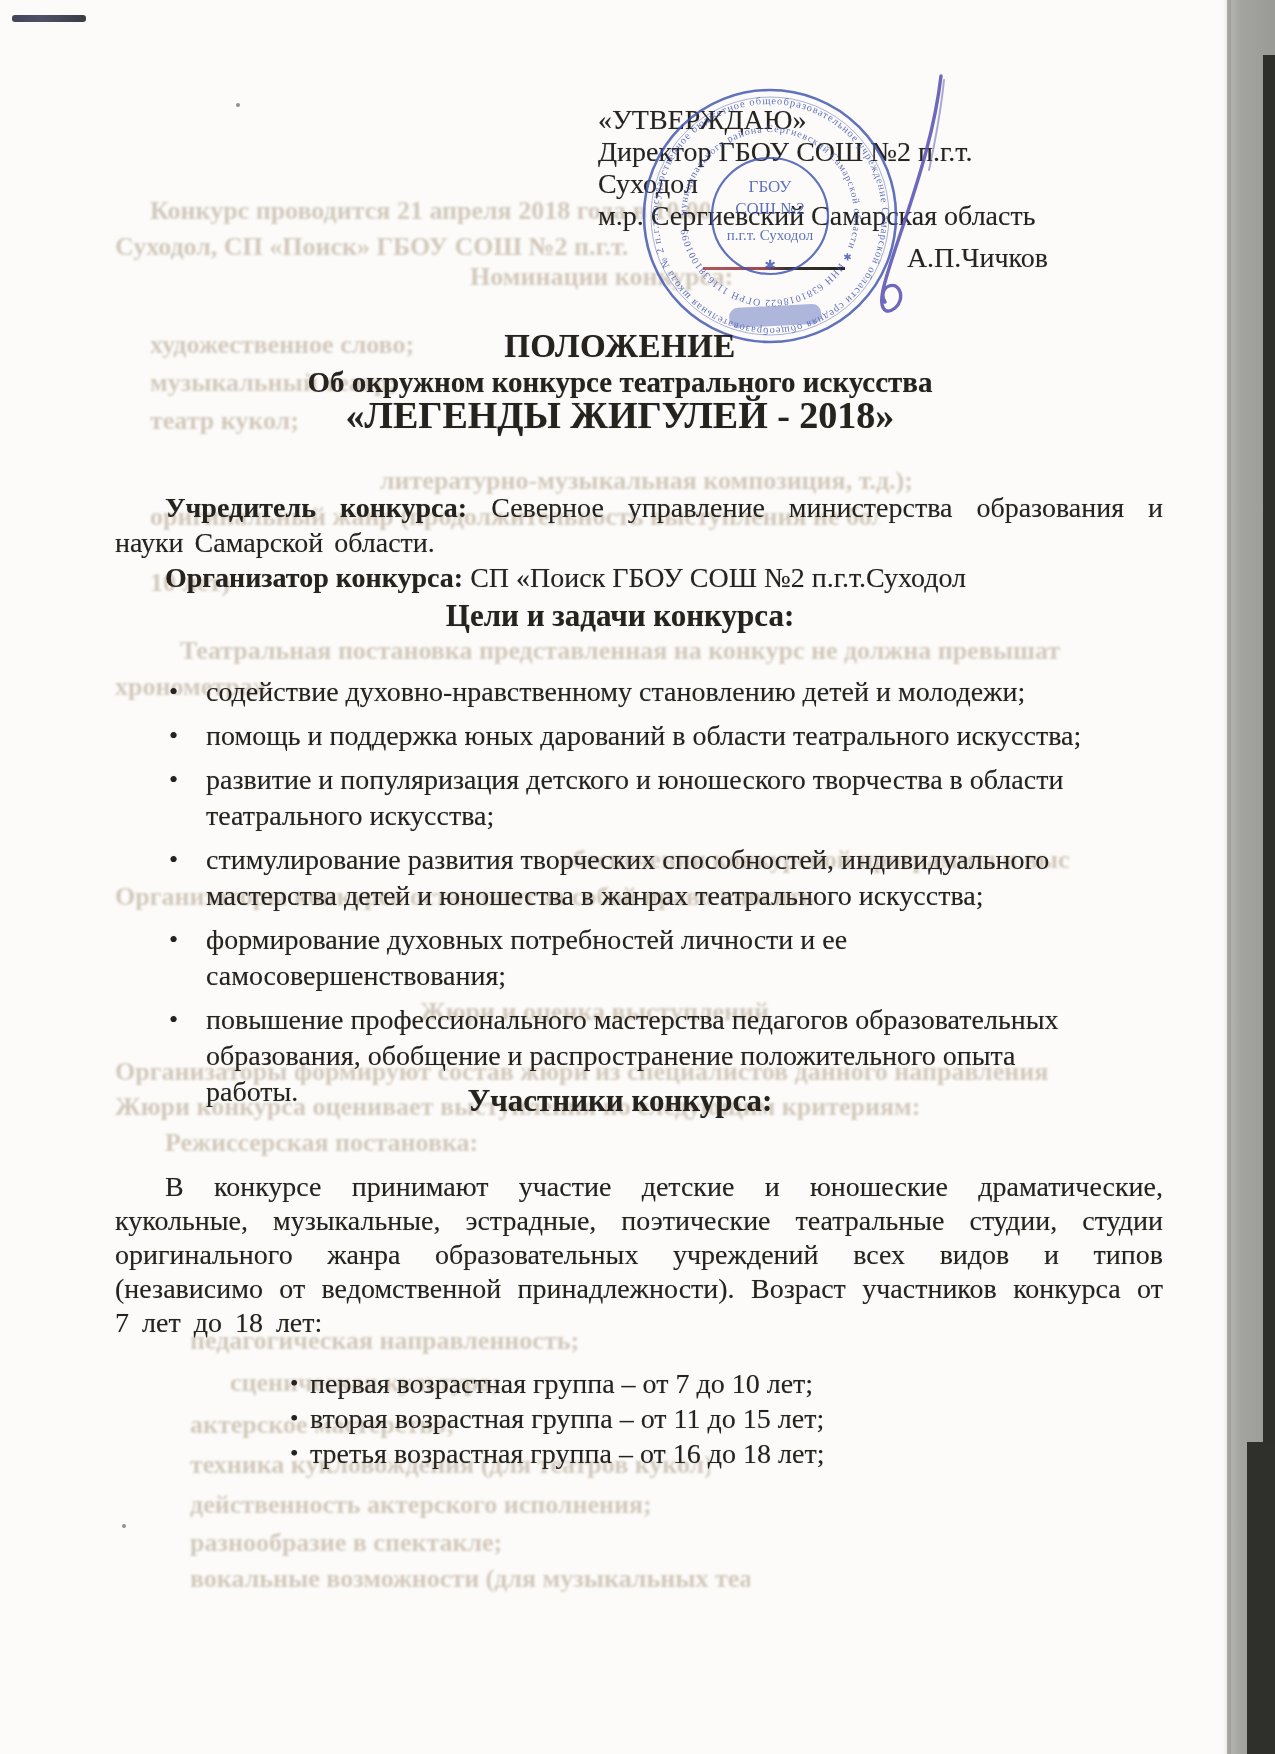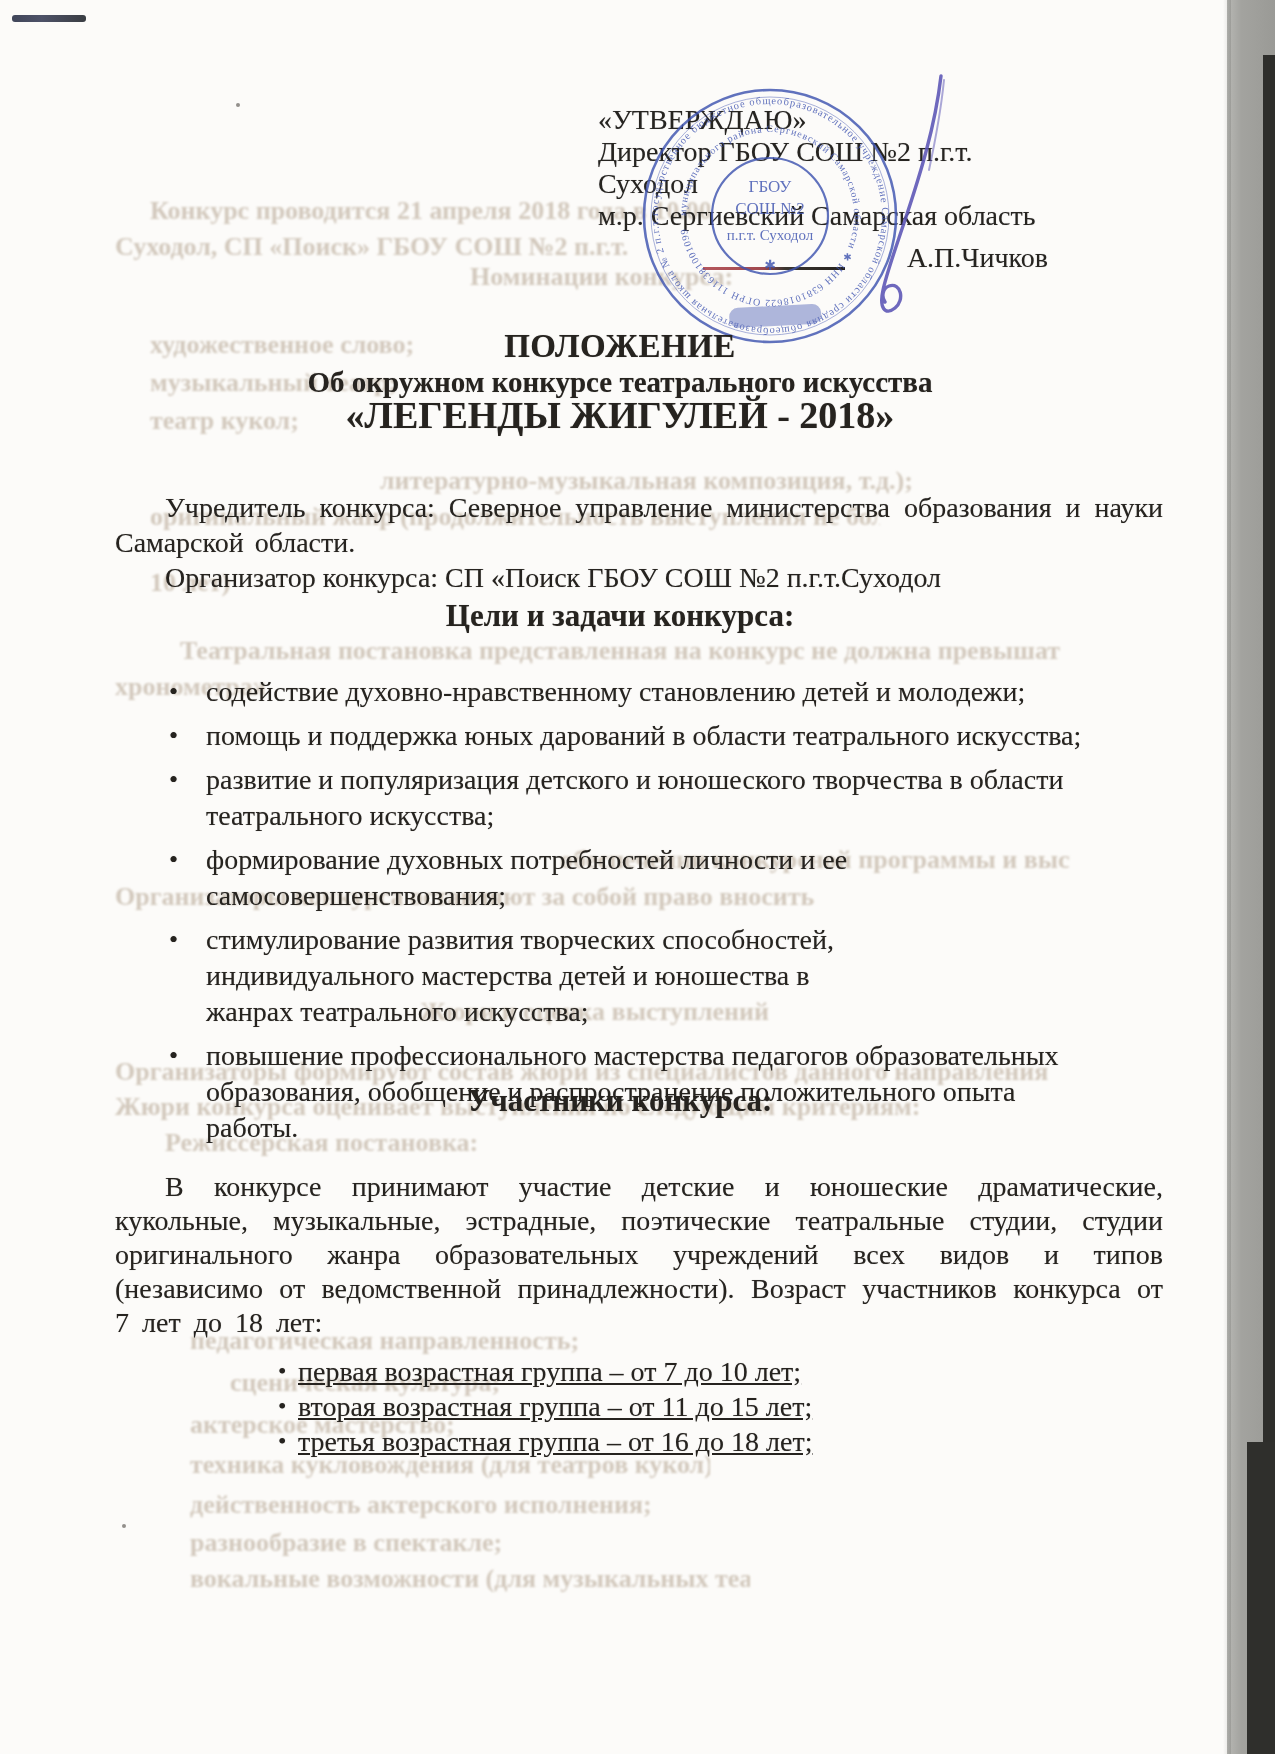--- a/index.html
+++ b/index.html
@@ -30,43 +30,43 @@
   .sig-row{display:flex;justify-content:flex-end;align-items:flex-end;padding-right:10px;margin-top:10px;}
   .sig-line{width:142px;height:3px;margin:0 62px 4px 0;
     background:linear-gradient(90deg,#b5575d 0,#a0484e 60px,#3a3530 82px,#26221e 100%);}
   
   .stamp{position:absolute;left:634px;top:80px;width:272px;height:272px;
     filter:blur(.4px);opacity:.82;}
   .signature{position:absolute;left:845px;top:70px;width:140px;height:280px;opacity:.92;}
   
   .doc-text{position:absolute;left:115px;width:1048px;font-size:28px;line-height:35px;
     text-shadow:0 0 1px rgba(0,0,0,.28);}
-  .bold{font-weight:normal;}
+  .bold{font-weight:bold;}
   .h-main{position:absolute;left:0;top:328px;width:1240px;text-align:center;
     font-size:33px;font-weight:bold;letter-spacing:.5px;line-height:36px;
     text-shadow:0 0 1px rgba(0,0,0,.3);}
   .h-sub{position:absolute;left:0;top:366px;width:1240px;text-align:center;
     font-size:29px;font-weight:bold;line-height:33px;text-shadow:0 0 1px rgba(0,0,0,.3);}
   .h-sub2{position:absolute;left:0;top:399px;width:1240px;text-align:center;
     font-size:38px;font-weight:bold;line-height:33px;text-shadow:0 0 1px rgba(0,0,0,.3);}
   .h-section{position:absolute;left:0;width:1240px;text-align:center;
     font-size:31px;font-weight:bold;text-shadow:0 0 1px rgba(0,0,0,.3);}
   #founder{top:462px;text-align:justify;text-indent:50px;word-spacing:4px;}
   #organizer{top:532px;text-indent:50px;}
   #goals-heading{top:598px;}
   #goals-list{position:absolute;left:115px;top:666px;margin:0;padding:0;list-style:none;
     font-size:28px;line-height:36px;text-shadow:0 0 1px rgba(0,0,0,.28);}
   #goals-list li{position:relative;padding-left:83px;width:917px;margin:8px;}
   #goals-list li::before{content:"•";position:absolute;left:46px;top:0;font-size:26px;}
   #goals-list li:nth-child(5){width:660px;}
   #goals-list li:nth-child(6){width:860px;}
   #participants-heading{top:1083px;}
   #participants-para{top:1142px;text-align:justify;text-indent:50px;word-spacing:6px;line-height:34px;}
-  #age-list{position:absolute;left:278px;top:1354px;margin:0;padding:0;list-style:none;
-    font-size:28px;line-height:35px;text-shadow:0 0 1px rgba(0,0,0,.28);text-decoration:underline;}
+  #age-list{position:absolute;left:278px;top:1354px;margin:12px;padding:0;list-style:none;
+    font-size:28px;line-height:35px;text-shadow:0 0 1px rgba(0,0,0,.28);}
   #age-list li{position:relative;padding-left:20px;}
   #age-list li::before{content:"•";position:absolute;left:0;top:0;font-size:24px;}
   .speck{position:absolute;width:4px;height:4px;border-radius:50%;background:rgba(60,55,50,.55);}
 </style>
 </head>
 <body>
 
 <div class="scan-band"></div>
 <div class="scan-band-shadow"></div>
 <div class="scan-stripe"></div>
@@ -147,22 +147,22 @@
 <div class="h-sub2">«ЛЕГЕНДЫ ЖИГУЛЕЙ - 2018»</div>
 
 <p class="doc-text" id="founder"><b class="bold">Учредитель конкурса:</b><span> Северное управление министерства образования и науки Самарской области.</span></p>
 <p class="doc-text" id="organizer"><b class="bold">Организатор конкурса:</b><span> СП «Поиск ГБОУ СОШ №2 п.г.т.Суходол</span></p>
 
 <div class="h-section" id="goals-heading">Цели и задачи конкурса:</div>
 <ul id="goals-list">
     <li>содействие духовно-нравственному становлению детей и молодежи;</li>
     <li>помощь и поддержка юных дарований в области театрального  искусства;</li>
     <li>развитие и популяризация детского и юношеского творчества в области театрального искусства;</li>
+    <li>стимулирование развития творческих способностей, индивидуального мастерства детей и юношества в жанрах театрального искусства;</li>
     <li>формирование духовных потребностей личности и ее самосовершенствования;</li>
-    <li>стимулирование развития творческих способностей, индивидуального мастерства детей и юношества в жанрах театрального искусства;</li>
     <li>повышение профессионального мастерства педагогов образовательных образования, обобщение и распространение положительного опыта работы.</li>
   </ul>
 
 <div class="h-section" id="participants-heading">Участники конкурса:</div>
 <p class="doc-text" id="participants-para">В конкурсе принимают участие детские и юношеские драматические, кукольные, музыкальные, эстрадные, поэтические театральные студии, студии оригинального жанра образовательных учреждений всех видов и типов (независимо от ведомственной принадлежности). Возраст участников конкурса от 7 лет до 18 лет:</p>
 
 <ul id="age-list">
     <li>первая возрастная группа – от 7 до 10 лет;</li>
     <li>вторая возрастная группа – от 11 до 15 лет;</li>
     <li>третья возрастная группа – от 16 до 18 лет;</li>

